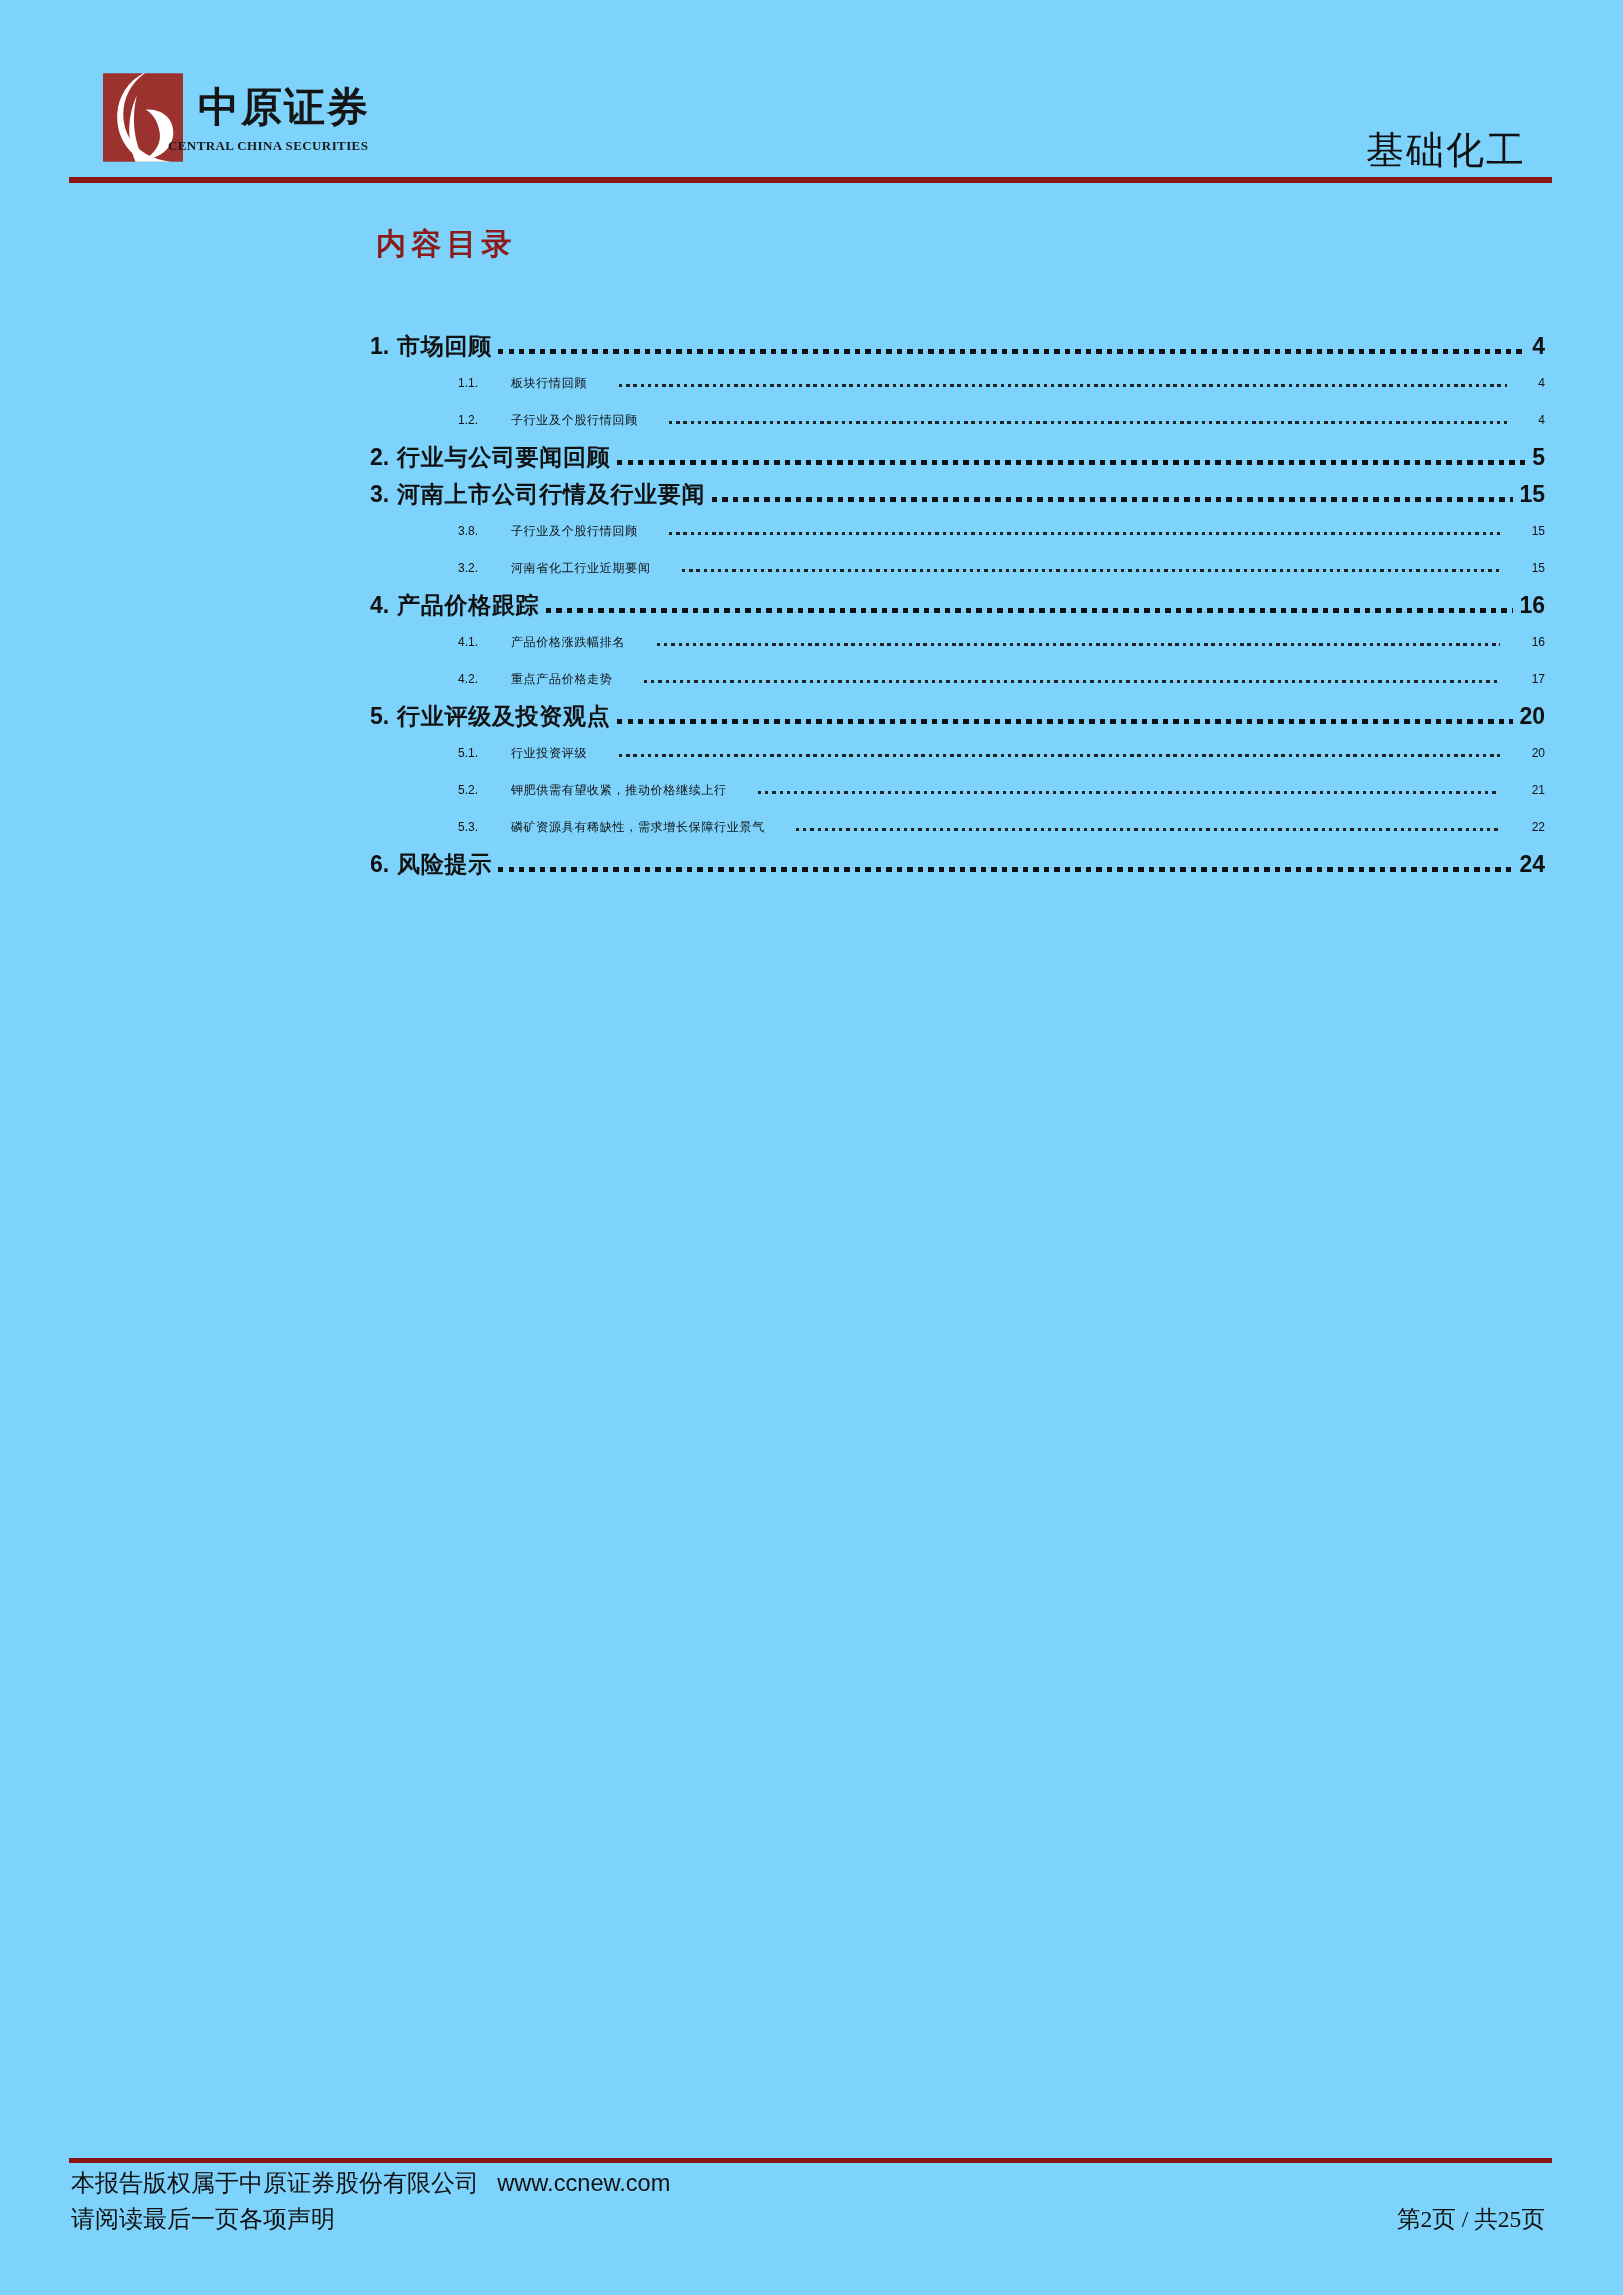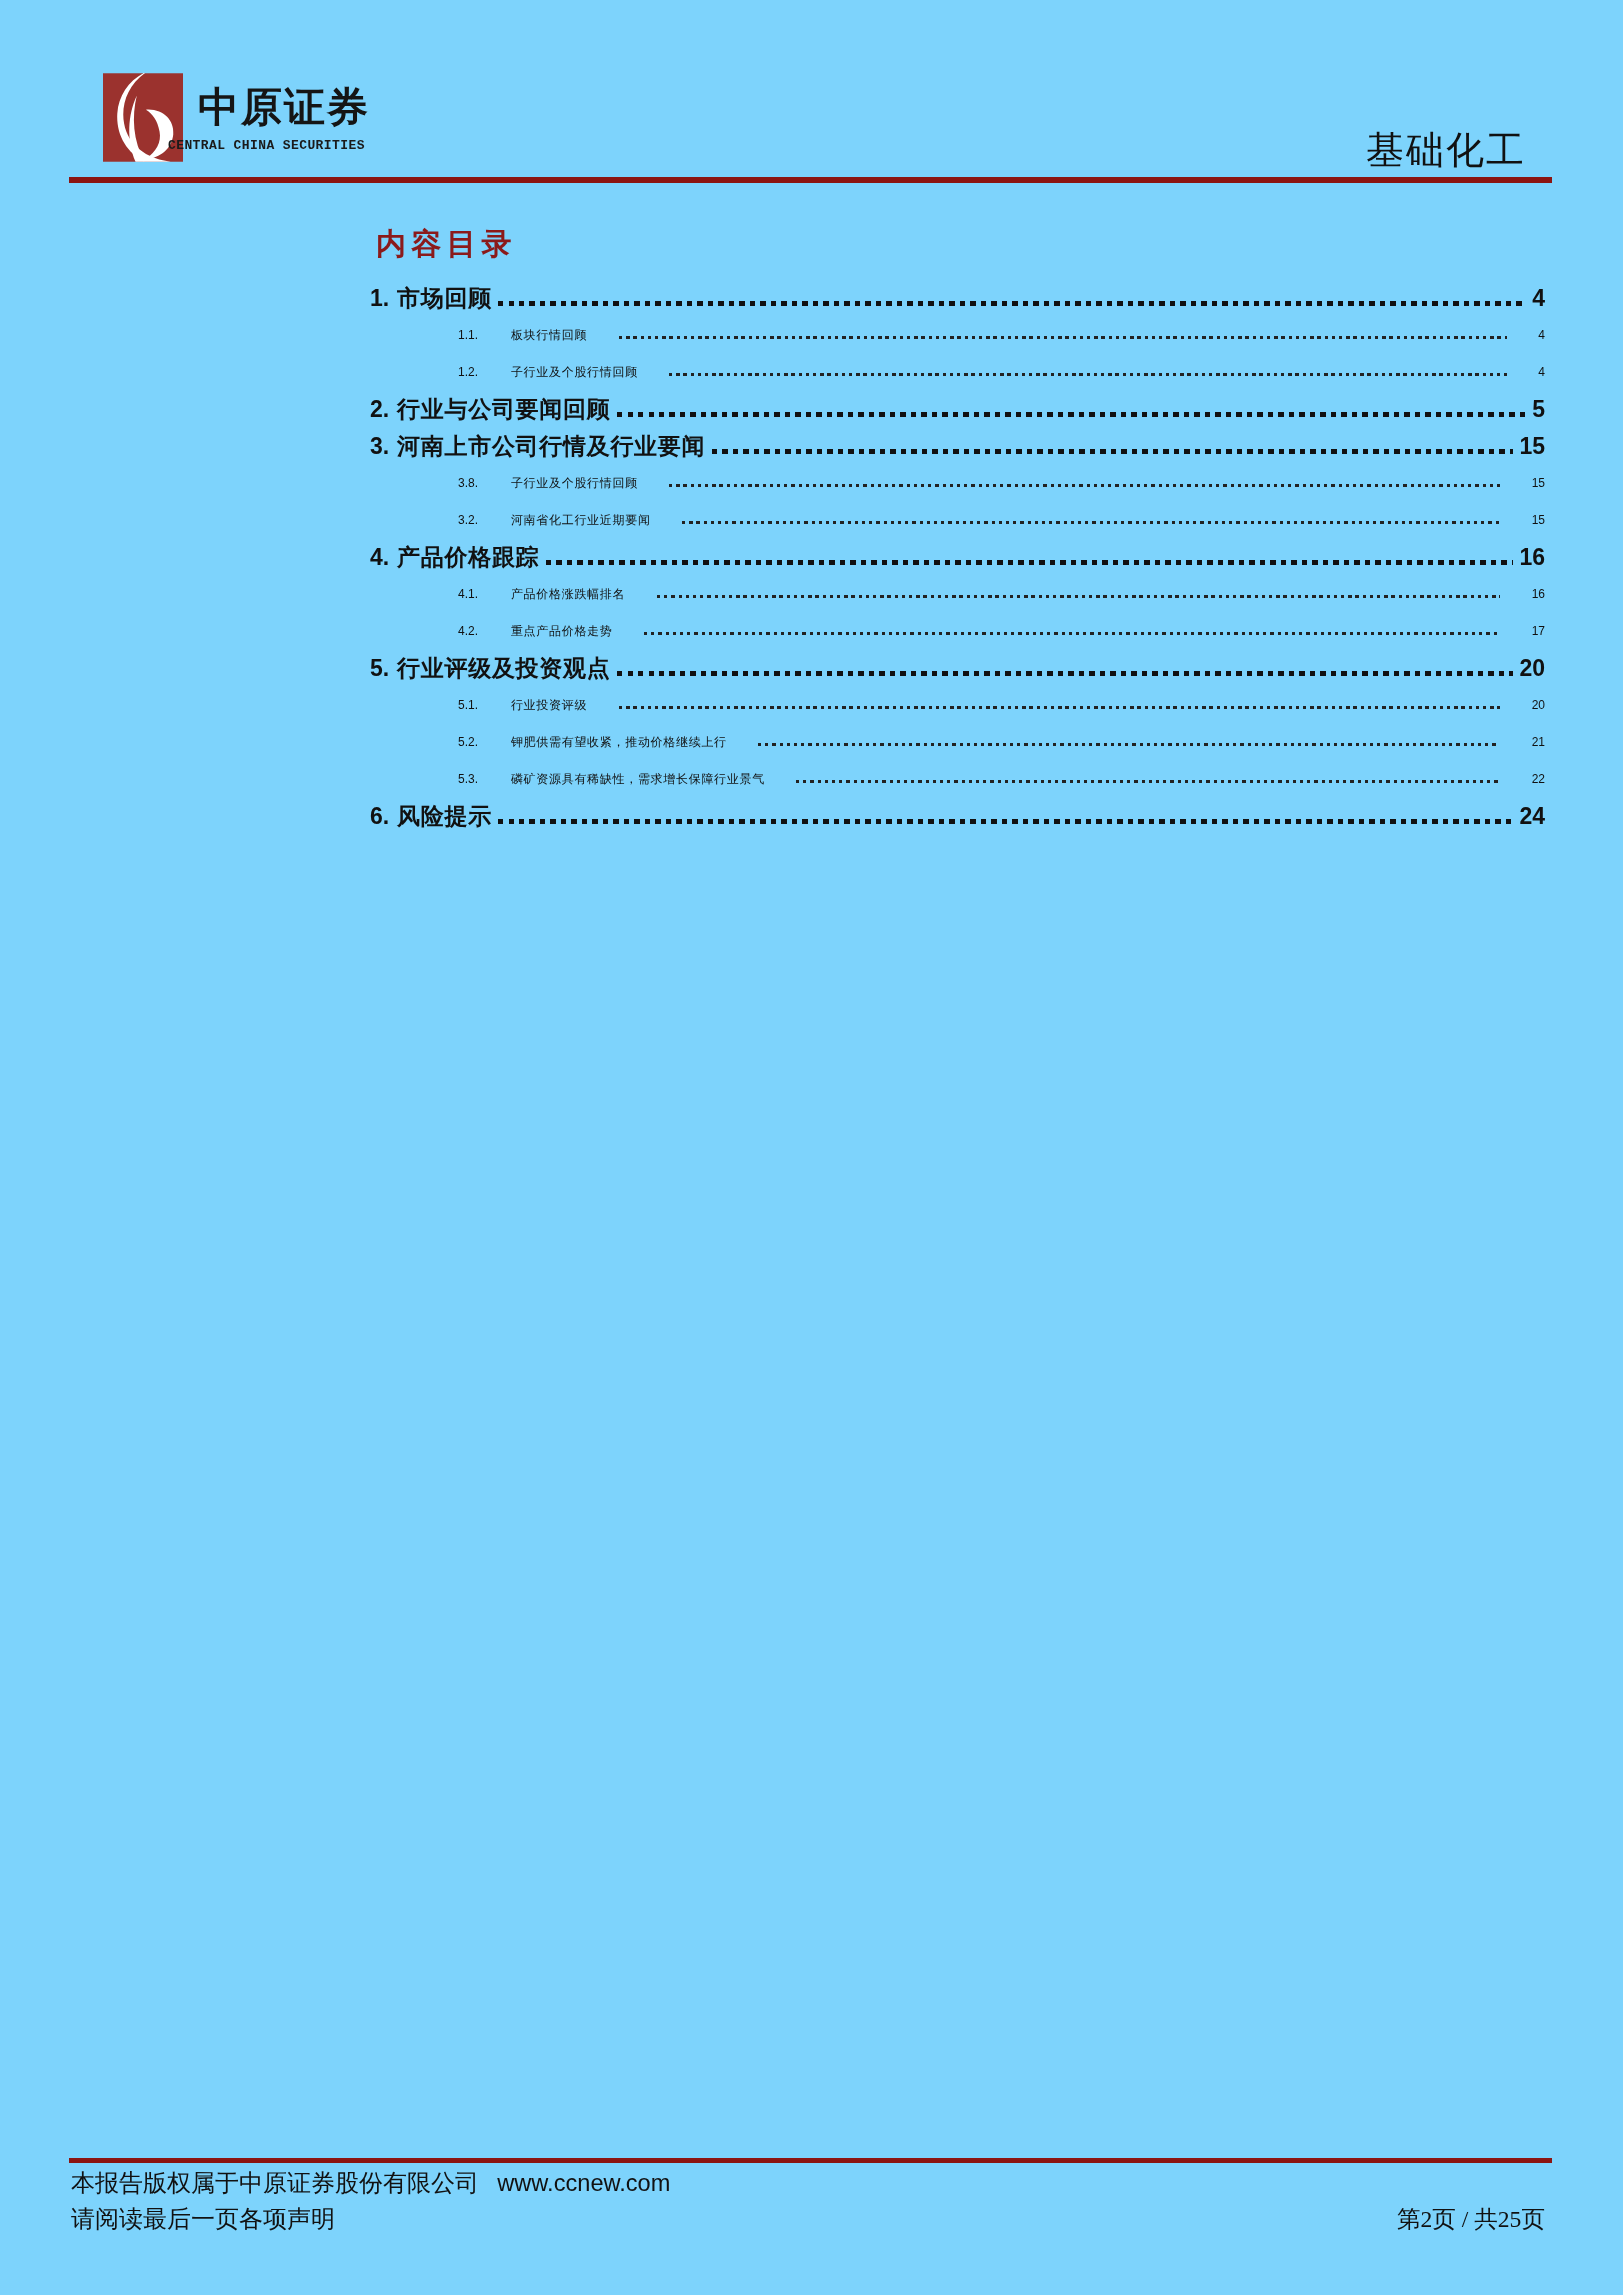--- a/index.html
+++ b/index.html
@@ -13,36 +13,36 @@
   .rule-top { top:177px; height:5.9px; }
   .rule-bottom { top:2158px; height:5.2px; }
   .logo-mark { position:absolute; left:103px; top:73px; width:80px; height:89px; }
   .brand-cn {
     position:absolute; left:198px; top:80px; font-size:41px; font-weight:700;
     letter-spacing:2px; color:#151515;
   }
   .brand-en {
     position:absolute; left:168px; top:138px; font-size:13px; font-weight:700;
     letter-spacing:0.4px; color:#1a1a1a;
-    font-family:Liberation Mono, monospace;
+    font-family:Liberation Serif, serif;
   }
   .category { position:absolute; top:125px; right:97px; font-size:38px; letter-spacing:2px; color:#111; }
 
   
   .toc-title {
     position:absolute; left:376px; top:224px; margin:0;
     font-size:30px; font-weight:700; letter-spacing:5.2px;
     color:var(--toc-title-red,#8B1A1A);
   }
   .toc-list { position:absolute; left:370px; top:280px; width:1175px; }
   .toc-row { display:flex; align-items:baseline; height:37px; line-height:37px; white-space:nowrap; }
   .toc-row.lvl1 { font-size:23px; font-weight:700; }
   .toc-row.lvl2 { font-size:12px; font-weight:400; padding-left:88px;gap:25px; }
   .toc-num { font-family:"Liberation Sans","DejaVu Sans",sans-serif; margin-right:7.9px; }
-  .toc-text { letter-spacing:0.7px; }
+  .toc-text { letter-spacing:0.7px;margin-top:48px; }
   .leader { flex:1; display:inline-block; min-width:26px; margin:0 6.5px; }
   .lvl1 .leader { height:5.2px; background:repeating-linear-gradient(to right,#111 0 5.2px,transparent 5.2px 10.5px); }
   .lvl2 .leader { height:3.3px; background:repeating-linear-gradient(to right,#222 0 3.3px,transparent 3.3px 7.2px); }
   .toc-page { font-family:"Liberation Sans","DejaVu Sans",sans-serif; }
 
   
   .footer-line1 { position:absolute; left:71px; top:2167px; font-size:24px; line-height:33px; color:#111; }
   .website {
     font-family:"Liberation Sans","DejaVu Sans",sans-serif;
     font-size:23.6px; margin-left:18.3px; color:#111; text-decoration:none; cursor:pointer;

